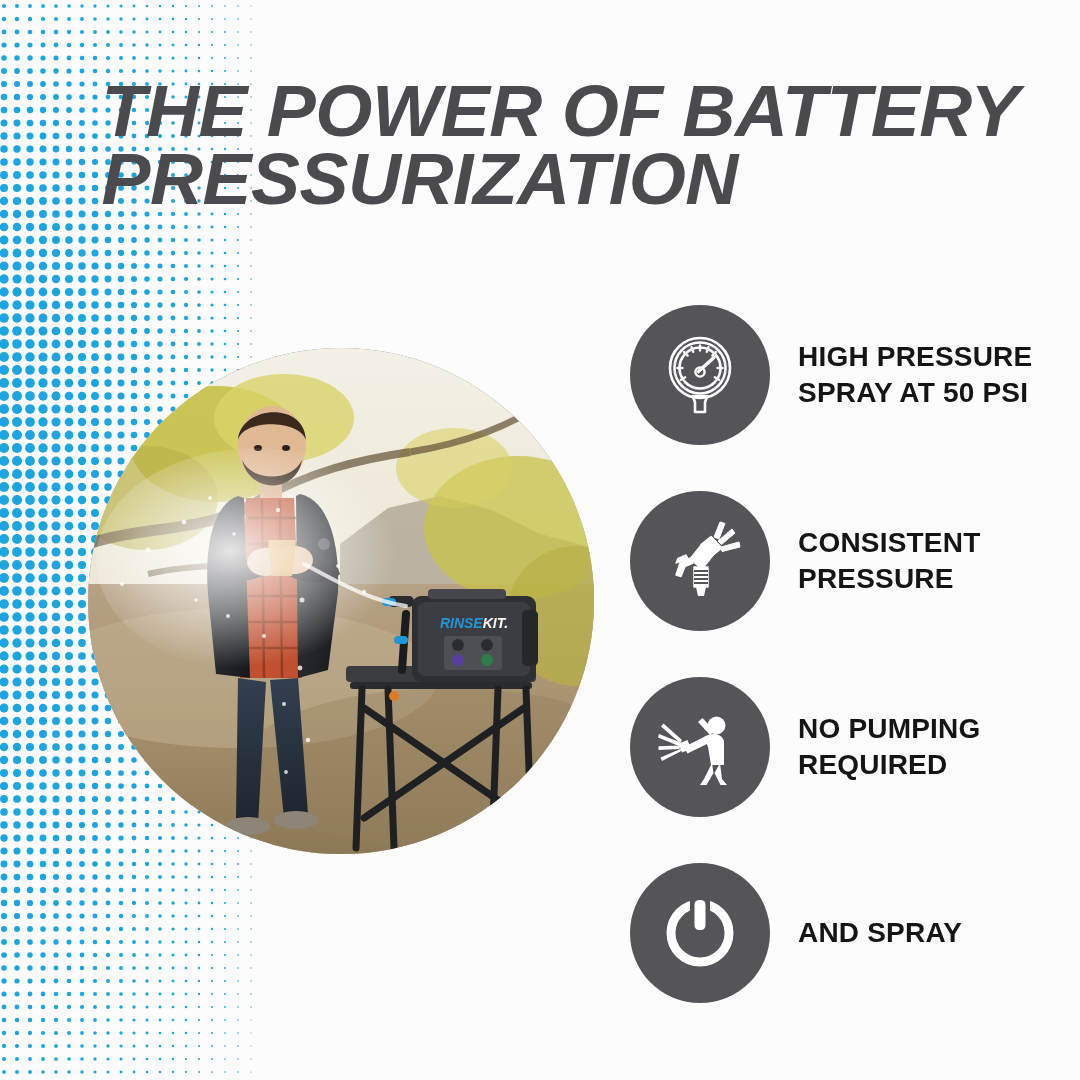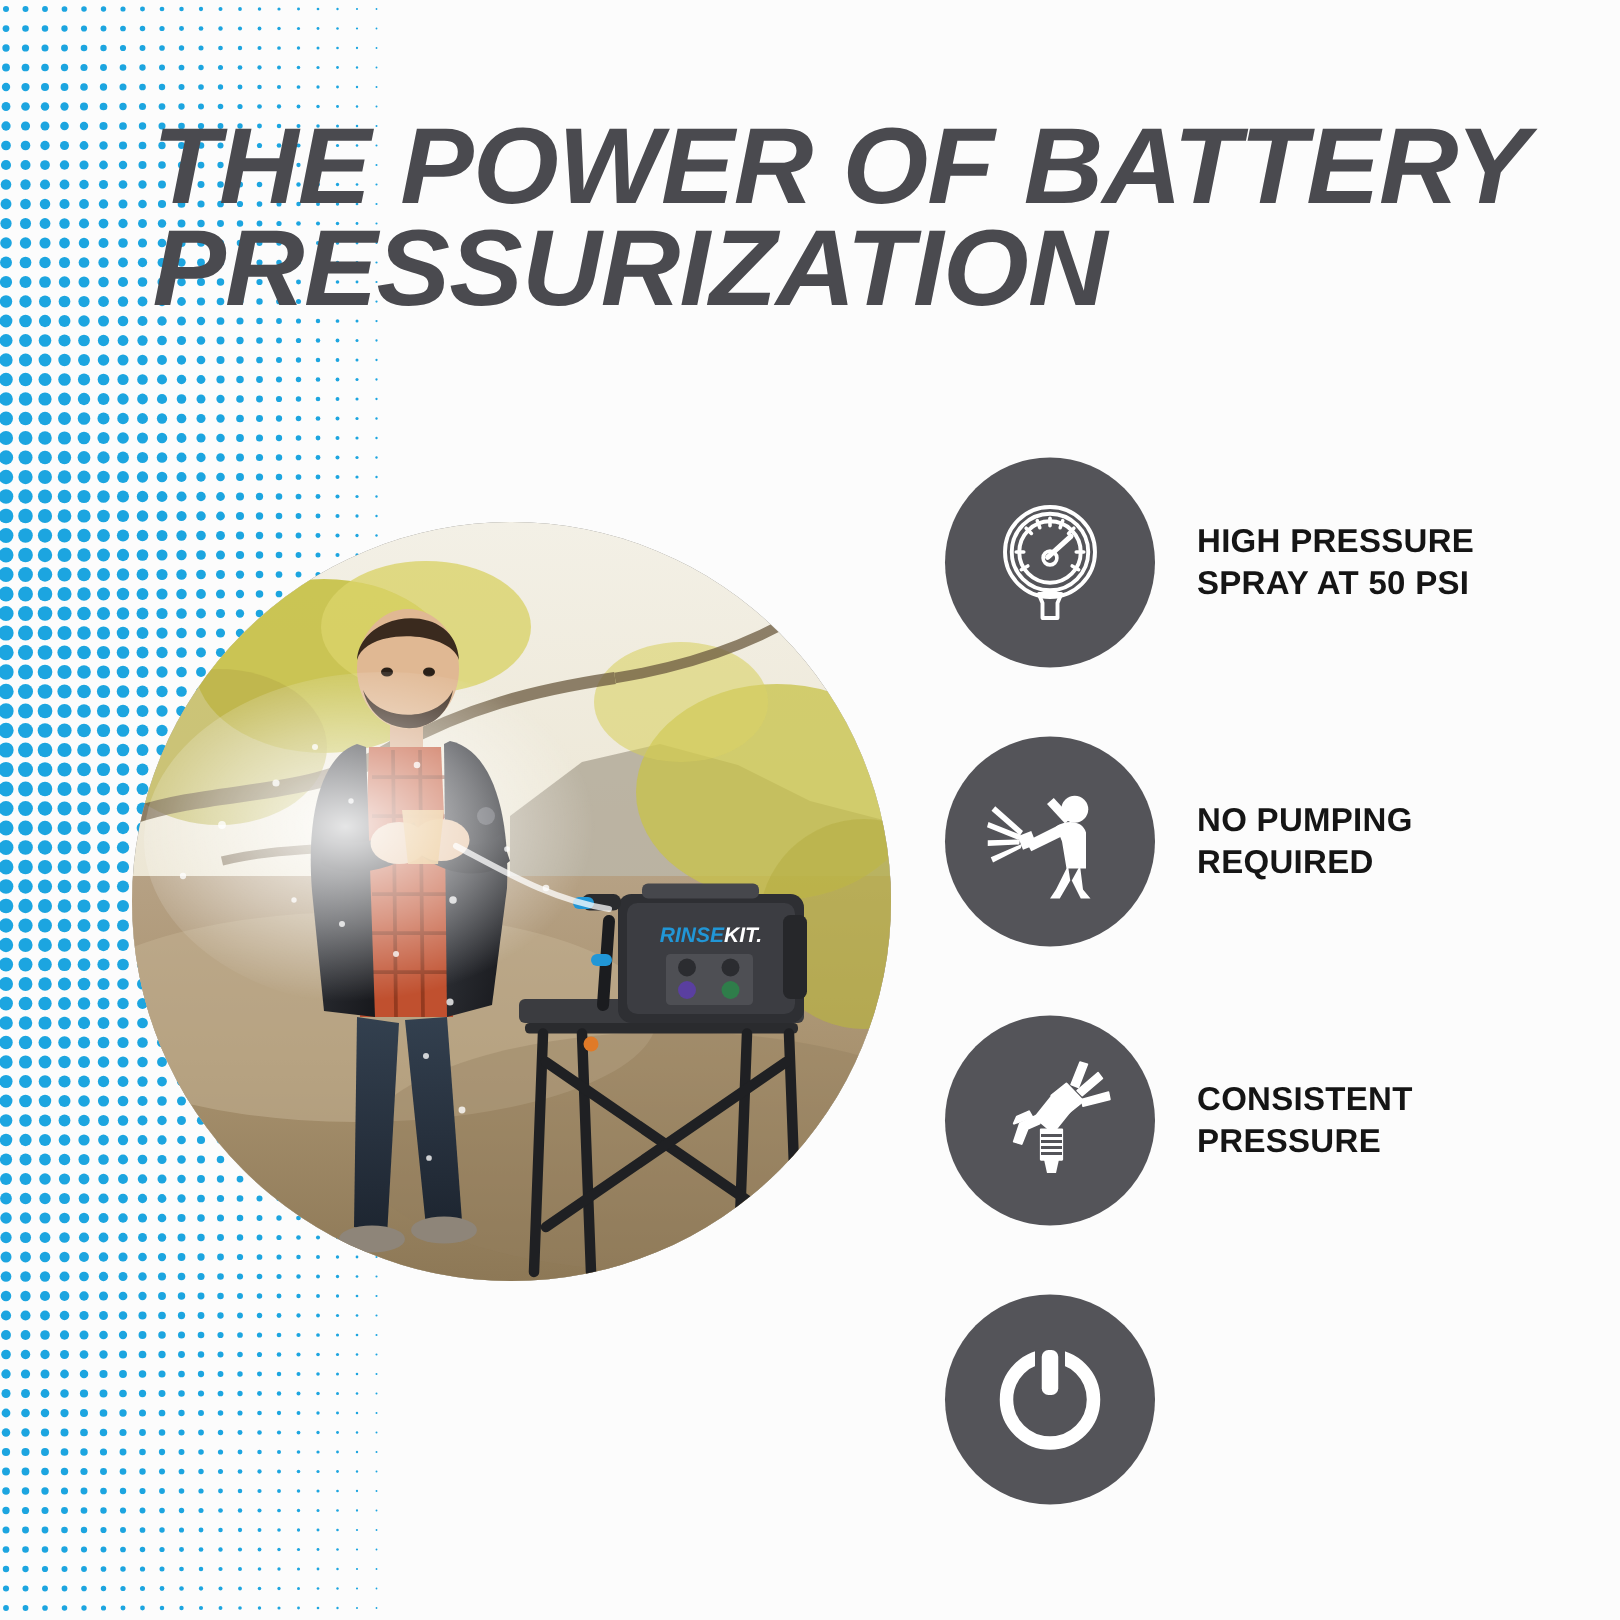--- a/index.html
+++ b/index.html
@@ -90,21 +90,21 @@
     align-items: center;
     justify-content: center;
   }
   .feature-icon svg { display: block; }
 
   .feature-label {
     flex: 1 1 auto;
     margin-left: 28px;
     font-family: "Liberation Sans", sans-serif;
     font-weight: 700;
-    font-size: 22px;
+    font-size: 28px;
     line-height: 1.28;
     letter-spacing: 0.2px;
     color: #151515;
     text-transform: uppercase;
   }
   .feature-label span { display: block; white-space: nowrap; }
 </style>
 </head>
 <body>
 
@@ -1962,51 +1962,20 @@
       </div>
       <div class="feature-label">
         <span>HIGH PRESSURE</span>
         <span>SPRAY AT 50 PSI</span>
       </div>
     </div>
 
     <div class="feature-row">
       <div class="feature-icon">
         <svg width="88" height="88" viewBox="0 0 88 88" aria-hidden="true">
-          <g fill="#ffffff">
-
-            <circle cx="60.5" cy="22.5" r="9"></circle>
-
-            <path d="M48 34 C 55 29, 66 30, 68 38 L68 62 L55 62 L52 44 Z"></path>
-
-            <path d="M50 33 L28 44 L31.5 50.5 L53 40 Z"></path>
-
-            <path d="M54 32 L42 19 L46.5 15 L58.5 28 Z"></path>
-
-            <path d="M56 60 L48 76 L44 82 L50.5 82 L57.5 70 Z"></path>
-            <path d="M64 60 L66 76 L71 82 L64.5 82 L58.5 70 Z"></path>
-
-            <path d="M22.5 40.5 L31.5 37 L35 46 L26 49.5 Z"></path>
-
-            <path d="M24 40 L5 23.5 L7.5 20.5 L26 37 Z"></path>
-            <path d="M23 43 L2 34.5 L3 31 L24.5 39.5 Z"></path>
-            <path d="M23.5 46 L2.5 47 L2.5 43.2 L24 42.6 Z"></path>
-            <path d="M24.5 48.5 L6 58 L4.5 54.5 L25.5 45.5 Z"></path>
-          </g>
-        </svg>
-      </div>
-      <div class="feature-label">
-        <span>NO PUMPING</span>
-        <span>REQUIRED</span>
-      </div>
-    </div>
-
-    <div class="feature-row">
-      <div class="feature-icon">
-        <svg width="88" height="88" viewBox="0 0 88 88" aria-hidden="true">
           <g fill="#ffffff" stroke="#ffffff" stroke-linejoin="round">
 
             <path d="M34 42 L46 27 L58 37 L46 52 Z" stroke-width="1.5"></path>
 
             <path d="M45 27.5 L55 19.5 L66 31 L56 39 Z" stroke-width="1.5"></path>
 
             <path d="M58 20 L64 5 L69 6.5 L63 22 Z" stroke-width="1"></path>
             <path d="M62 24 L76 12 L79 16 L65.5 27.5 Z" stroke-width="1"></path>
             <path d="M65 30 L83 25 L84 30 L66 34.5 Z" stroke-width="1"></path>
 
@@ -2025,24 +1994,56 @@
         </svg>
       </div>
       <div class="feature-label">
         <span>CONSISTENT</span>
         <span>PRESSURE</span>
       </div>
     </div>
 
     <div class="feature-row">
       <div class="feature-icon">
+        <svg width="88" height="88" viewBox="0 0 88 88" aria-hidden="true">
+          <g fill="#ffffff">
+
+            <circle cx="60.5" cy="22.5" r="9"></circle>
+
+            <path d="M48 34 C 55 29, 66 30, 68 38 L68 62 L55 62 L52 44 Z"></path>
+
+            <path d="M50 33 L28 44 L31.5 50.5 L53 40 Z"></path>
+
+            <path d="M54 32 L42 19 L46.5 15 L58.5 28 Z"></path>
+
+            <path d="M56 60 L48 76 L44 82 L50.5 82 L57.5 70 Z"></path>
+            <path d="M64 60 L66 76 L71 82 L64.5 82 L58.5 70 Z"></path>
+
+            <path d="M22.5 40.5 L31.5 37 L35 46 L26 49.5 Z"></path>
+
+            <path d="M24 40 L5 23.5 L7.5 20.5 L26 37 Z"></path>
+            <path d="M23 43 L2 34.5 L3 31 L24.5 39.5 Z"></path>
+            <path d="M23.5 46 L2.5 47 L2.5 43.2 L24 42.6 Z"></path>
+            <path d="M24.5 48.5 L6 58 L4.5 54.5 L25.5 45.5 Z"></path>
+          </g>
+        </svg>
+      </div>
+      <div class="feature-label">
+        <span>NO PUMPING</span>
+        <span>REQUIRED</span>
+      </div>
+    </div>
+
+    <div class="feature-row">
+      <div class="feature-icon">
         <svg width="80" height="80" viewBox="0 0 80 80" aria-hidden="true">
           <path d="M40 11 A 29 29 0 1 0 40 69 A 29 29 0 1 0 40 11" fill="none" stroke="#ffffff" stroke-width="9"></path>
           <path d="M40 6 L40 22" stroke="#545459" stroke-width="20" stroke-linecap="butt"></path>
           <rect x="34.5" y="7" width="11" height="30" rx="4.5" fill="#ffffff"></rect>
         </svg>
       </div>
       <div class="feature-label">
+        <span>AND SPRAY</span>
       </div>
     </div>
 
   </div>
 </div>
 
 </body></html>

